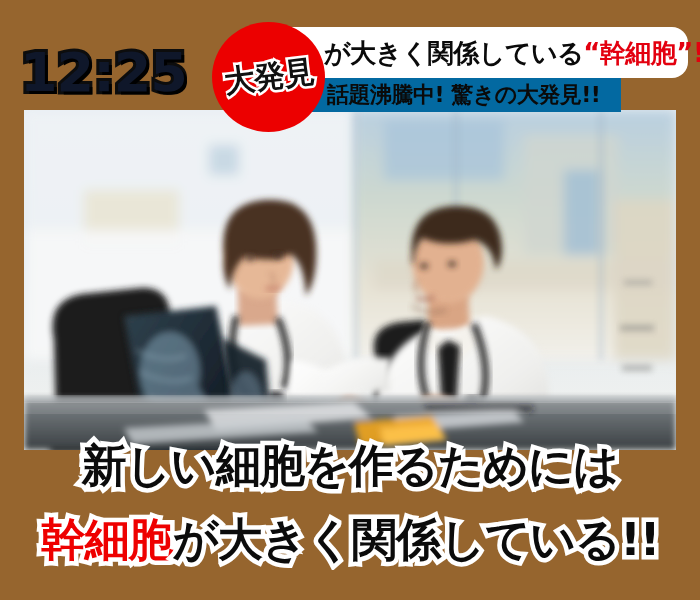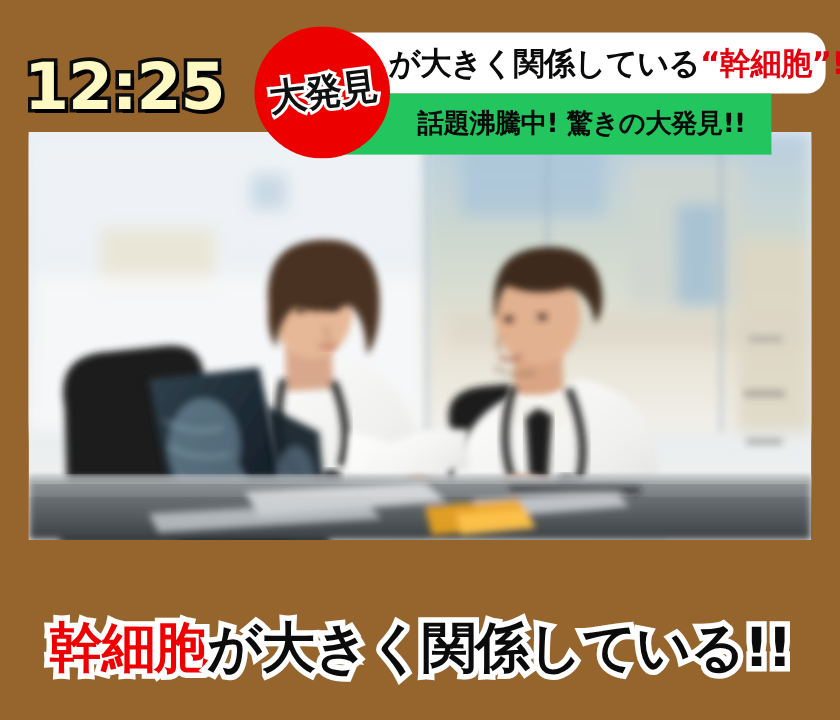--- a/index.html
+++ b/index.html
@@ -22,21 +22,21 @@
   
   .clock {
     position: absolute;
     left: 20px;
     top: 46px;
     font-family: "DejaVu Sans", sans-serif;
     font-weight: bold;
     font-size: 54px;
     line-height: 54px;
     letter-spacing: -1px;
-    color: #fef9c3;
+    color: #0f172a;
     -webkit-text-stroke: 6px #0d0d0d;
     paint-order: stroke fill;
     text-shadow: 3px 3px 0 #000;
     white-space: nowrap;
     z-index: 30;
   }
 
   
   .banner-white {
     position: absolute;
@@ -57,25 +57,25 @@
     font-family: "DejaVu Sans", sans-serif;
     font-weight: bold;
     font-size: 26px;
     letter-spacing: -0.5px;
     color: #0a0a0a;
   }
   .bw-text .accent { color: #e3000f; }
 
   .banner-yellow {
     position: absolute;
-    left: 262px;
+    left: 241px;
     top: 78px;
     width: 380px;
-    height: 50px;
-    background: #22c55e;
+    height: 34px;
+    background: #0369a1;
     z-index: 20;
   }
   .banner-yellow .by-text {
     position: absolute;
     left: 86px;
     top: 50%;
     transform: translateY(-50%);
     white-space: nowrap;
     font-family: "DejaVu Sans", sans-serif;
     font-weight: bold;
@@ -345,15 +345,16 @@
   </div>
 
   <div class="banner-yellow">
     <div class="by-text">話題沸騰中! 驚きの大発見!!</div>
   </div>
 
   <div class="badge">
     <span class="badge-label">大発見</span>
   </div>
 
+  <div class="caption caption-1">新しい細胞を作るためには</div>
   <div class="caption caption-2"><span class="accent">幹細胞</span><span>が大きく関係している!!</span></div>
 
 </div>
 
 </body></html>

